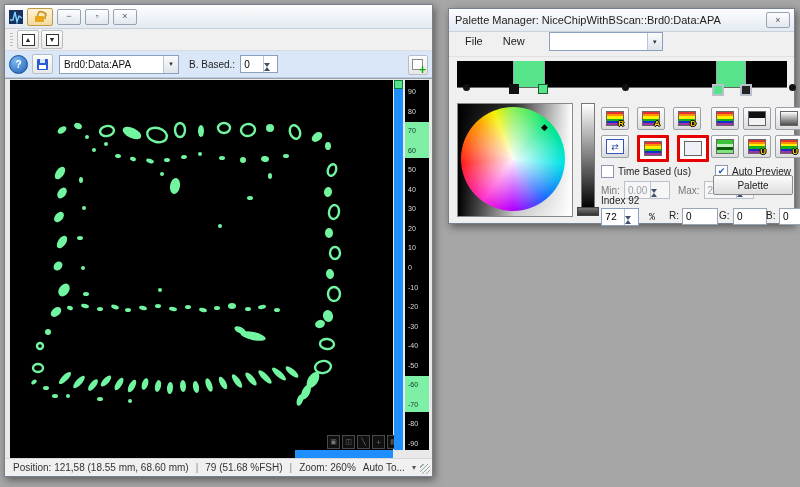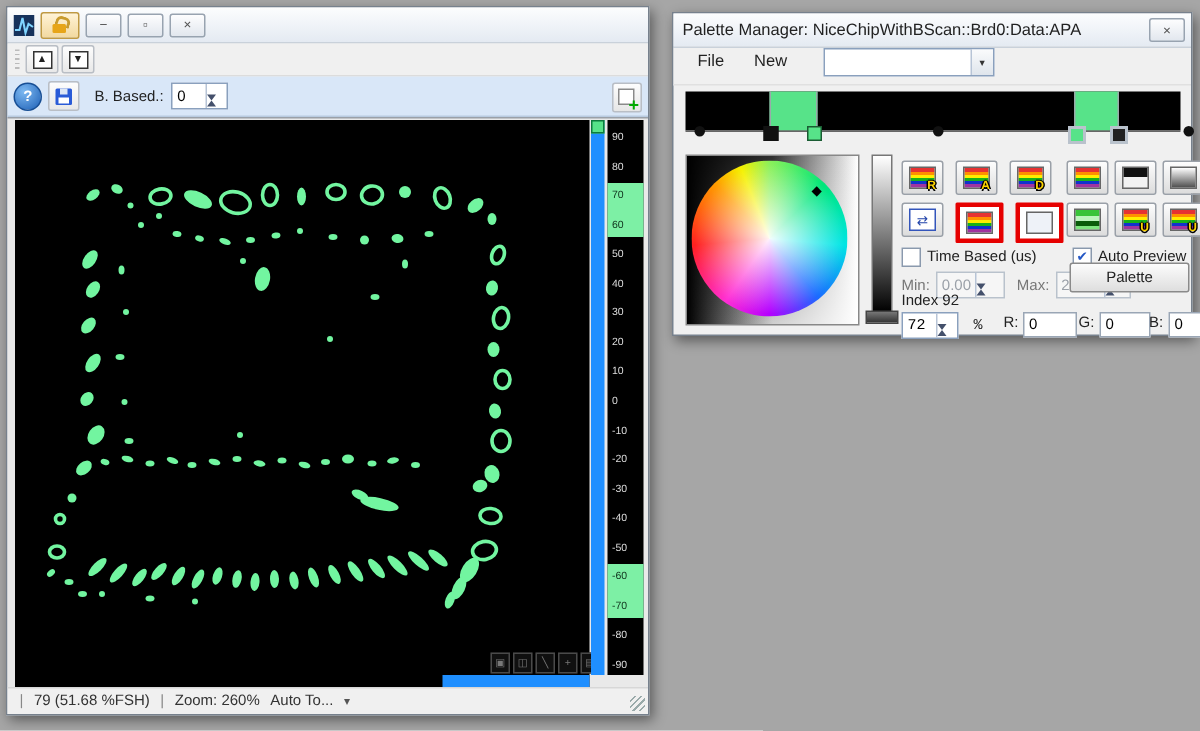--- a/index.html
+++ b/index.html
@@ -123,20 +123,24 @@
       </span>
     <span class="tb-btn">
         <span class="boxarrow">▼</span>
       </span>
   </div>
   <div class="tb2">
     <span class="help-btn">?</span>
     <span class="save-btn">
         <span class="floppy"></span>
       </span>
+    <span class="combo" id="src-combo">
+      <span class="cval">Brd0:Data:APA</span>
+      <span class="carrow">▾</span>
+    </span>
     <span class="lbl" style="margin-left:10px;">B. Based.:</span>
     <span class="spinbox" style="margin-left:5px;width:36px;">
       <span class="sval">0</span>
       <span class="spin">
           <span class="up"></span>
           <span class="dn"></span>
         </span>
     </span>
     <span class="add-btn">
         <span class="grid"></span>
@@ -280,20 +284,21 @@
         <div class="cb-label hl" style="top: 320.8px;">-70</div>
         <div class="cb-label" style="top: 340.35px;">-80</div>
         <div class="cb-label" style="top: 359.9px;">-90</div>
       </div>
   </div>
   <div id="hscroll">
       <span class="track"></span>
       <span class="thumb"></span>
     </div>
   <div class="statusbar">
+    <span>Position: 121,58 (18.55 mm, 68.60 mm)</span>
     <span class="sep">|</span>
     <span>79 (51.68 %FSH)</span>
     <span class="sep">|</span>
     <span>Zoom: 260%</span>
     <span>Auto To...</span>
     <span style="font-size:8px;color:#555;">▾</span>
     <span class="szgrip"></span>
   </div>
 </div>
 

